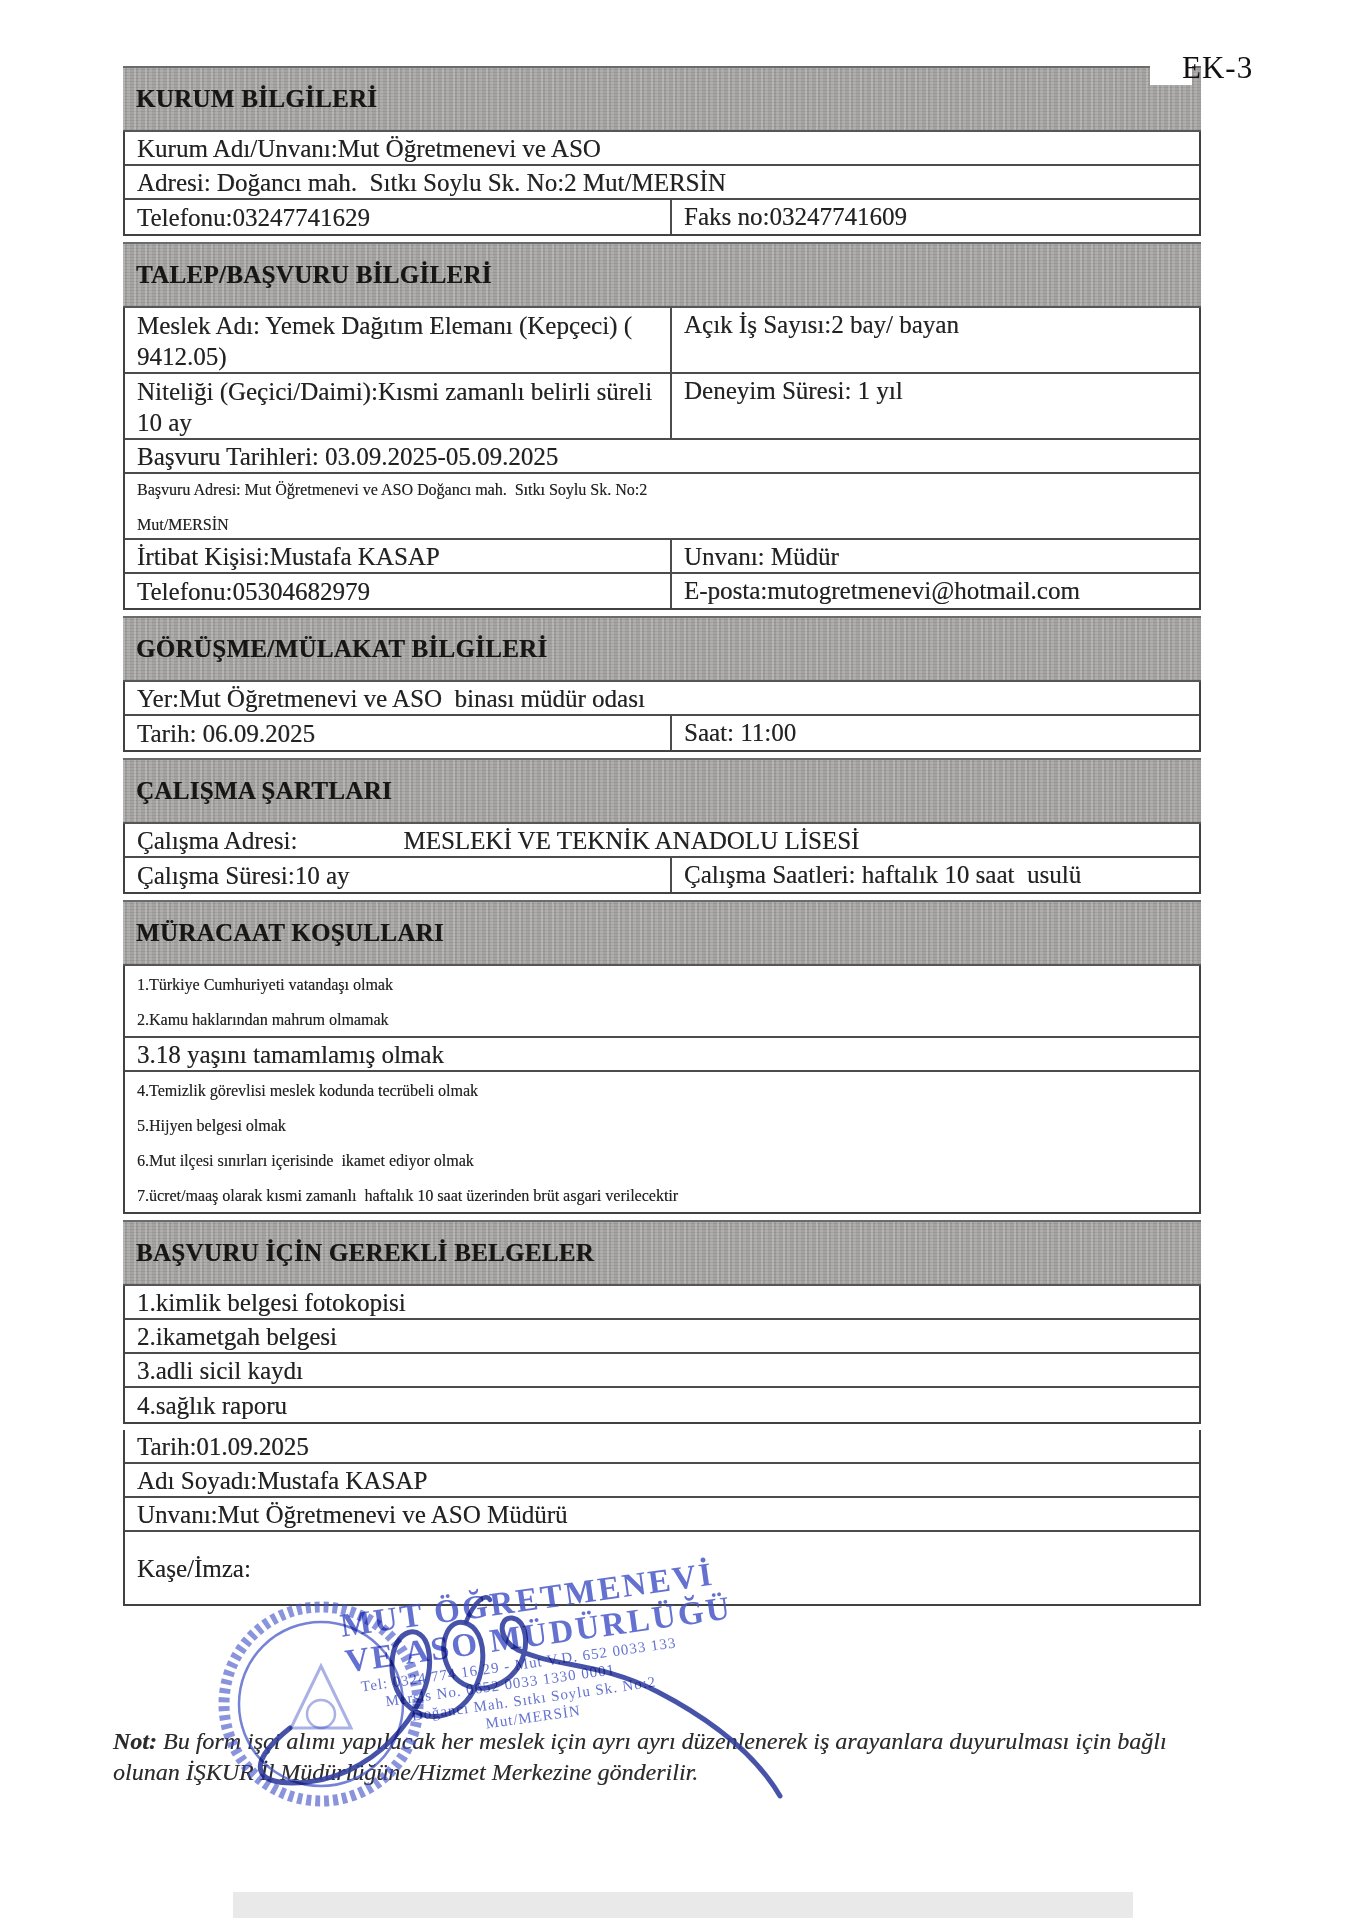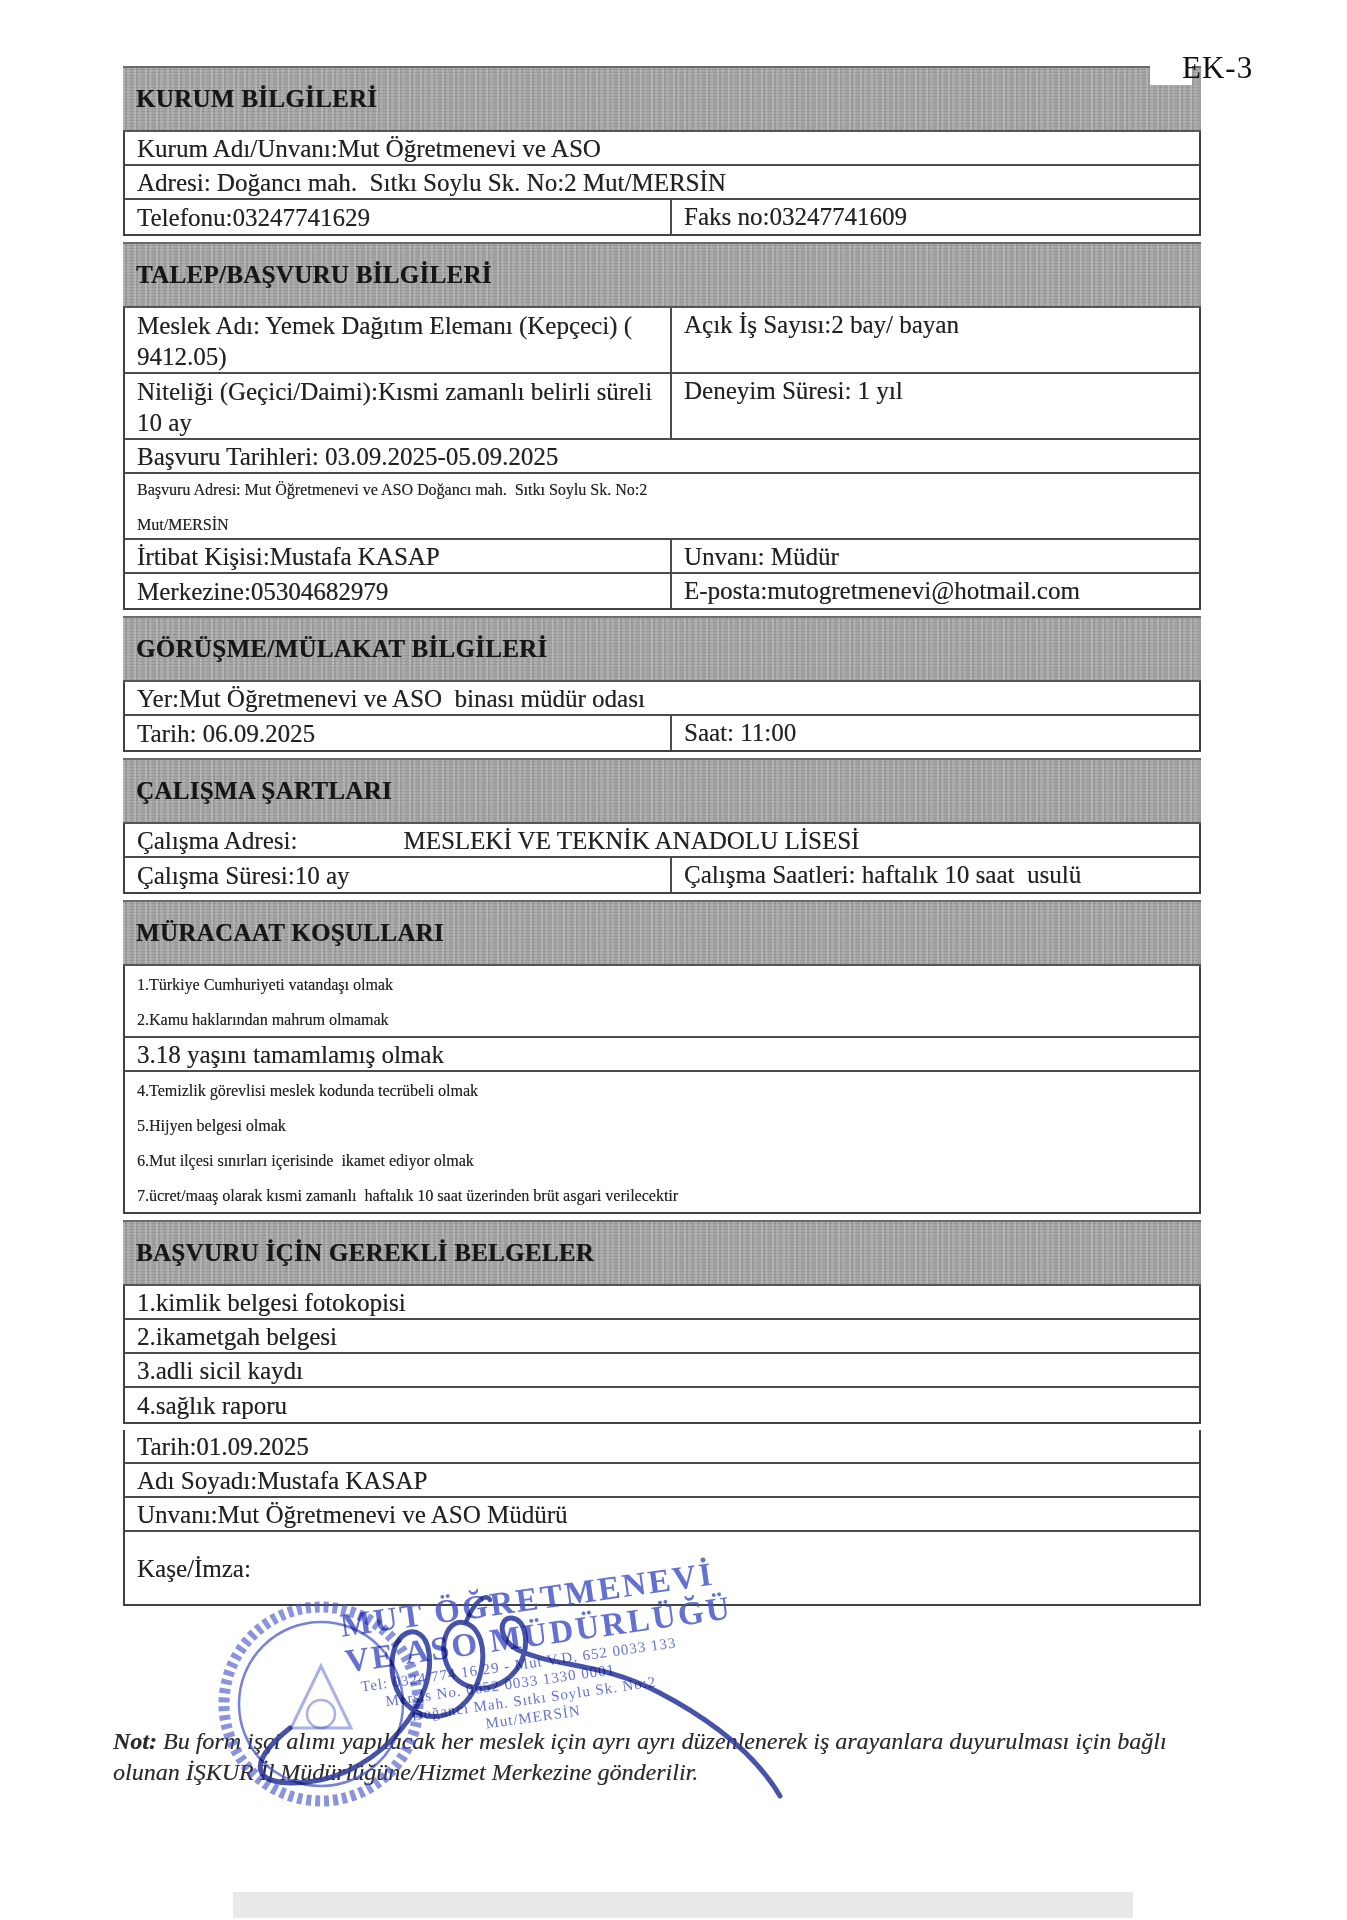--- a/index.html
+++ b/index.html
@@ -125,21 +125,21 @@
         <div class="row r34 split">
           <div class="cell-l">
             <span class="cell">İrtibat Kişisi:Mustafa KASAP</span>
           </div>
           <div class="cell-r">
             <span class="cell">Unvanı: Müdür</span>
           </div>
         </div>
         <div class="row r34 split">
           <div class="cell-l">
-            <span class="cell">Merkezine:05304682979</span>
+            <span class="cell">Telefonu:05304682979</span>
           </div>
           <div class="cell-r">
             <span class="cell">E-posta:mutogretmenevi@hotmail.com</span>
           </div>
         </div>
       </div>
     </div>
 
     <div class="section">
       <div class="band">

